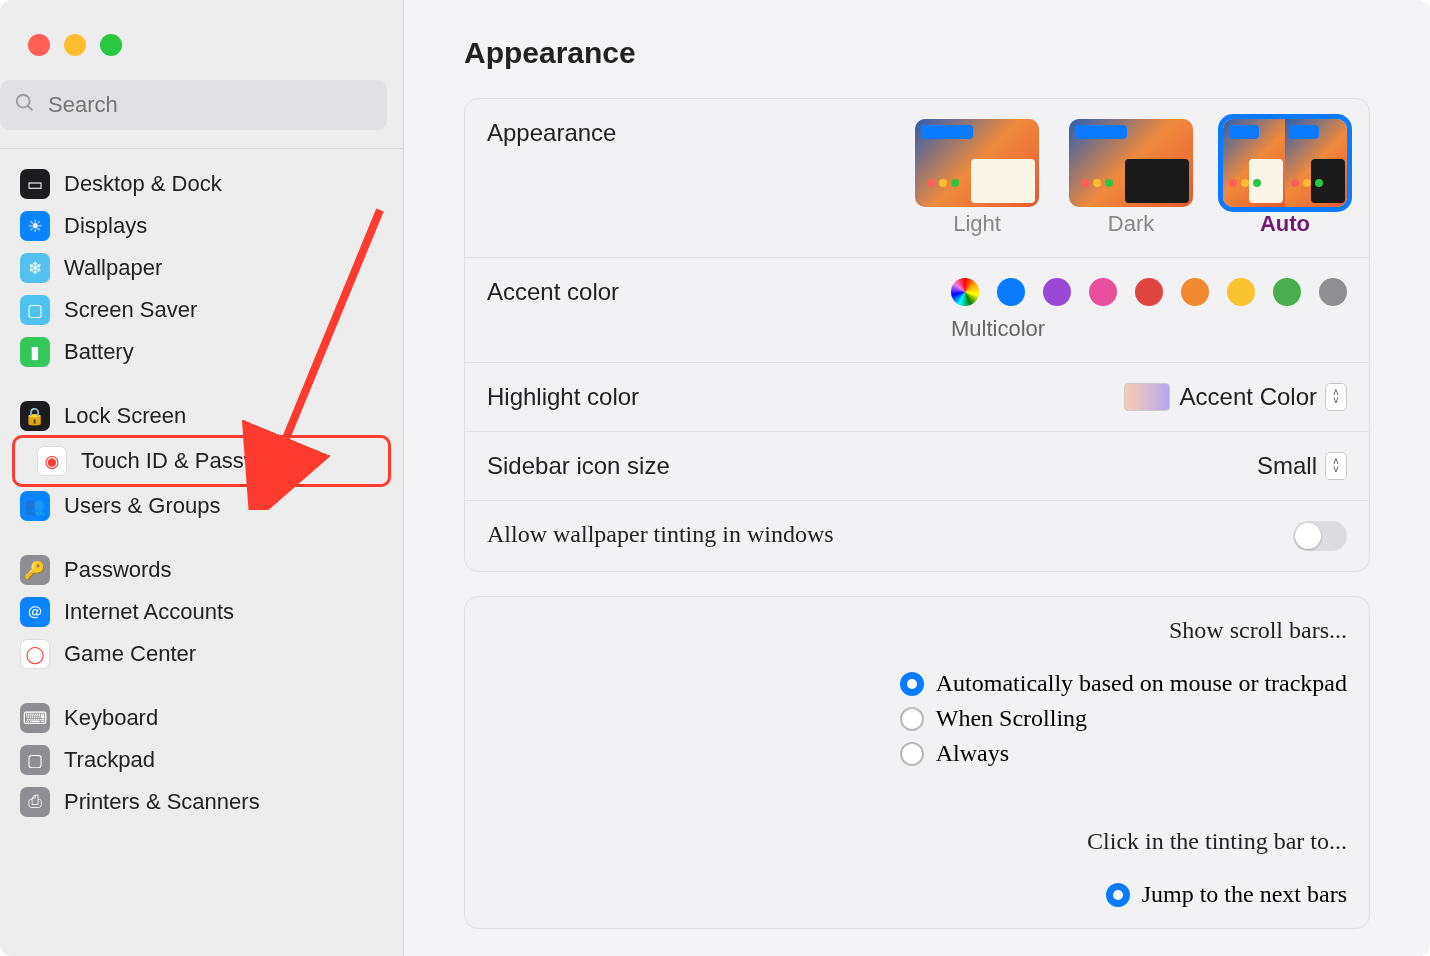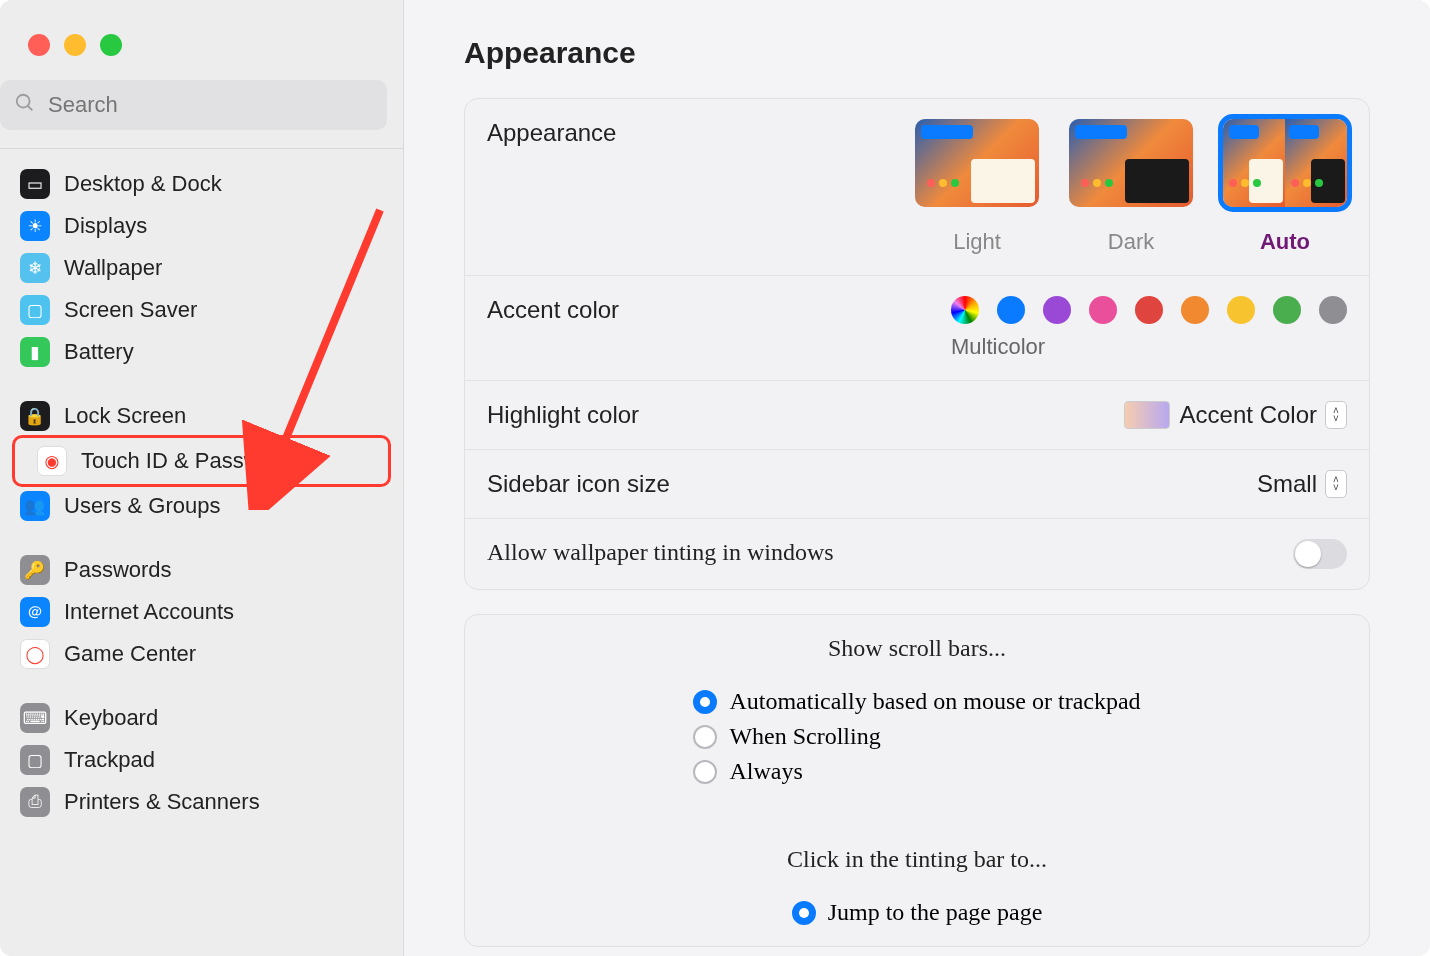--- a/index.html
+++ b/index.html
@@ -19,21 +19,21 @@
 .nav-item .icon { width:30px; height:30px; border-radius:7px; display:flex; align-items:center; justify-content:center; font-size:17px; color:#fff; flex-shrink:0; }
 .nav-spacer { height:22px; }
 .highlight-box { border:3px solid #ff3b30; border-radius:10px; padding:2px 10px; margin: -2px 4px; }
 .main { flex:1; background:#f4f4f6; padding: 24px 60px; overflow-y:auto; position:relative; }
 .page-title { font-size:30px; font-weight:700; color:#222; margin: 12px 0 28px 0; }
 .panel { background:#f2f1f4; border:1px solid #e0dfe2; border-radius:14px; padding: 0; margin-bottom: 24px; }
 .row { display:flex; padding: 20px 22px; border-bottom:1px solid #e3e2e5; }
 .row:last-child { border-bottom:none;font-family:Liberation Serif, serif; }
 .row-label { font-size:24px; color:#222; flex:1; }
 .appearance-opts { display:flex; gap:30px; }
-.app-opt { display:flex; flex-direction:column; align-items:center; gap:22px; }
+.app-opt { display:flex; flex-direction:column; align-items:center; gap:4px; }
 .app-thumb { width:124px; height:88px; border-radius:10px; background:#ddd; position:relative; overflow:hidden; }
 .app-thumb.selected { outline:5px solid #0a7aff; outline-offset:0; }
 .app-label { font-size:22px; color:#888; }
 .app-label.selected { color:#701a75; font-weight:700; }
 .app-thumb .wp { position:absolute; inset:0; background:linear-gradient(135deg,#2a5fb0 0%,#f08a3c 50%,#e65a2f 100%); }
 .app-thumb .chrome { position:absolute; left:6px; top:6px; width:52px; height:14px; background:#0a7aff; border-radius:4px; }
 .app-thumb .winlight { position:absolute; right:4px; bottom:4px; width:64px; height:44px; background:#fbf5e8; border-radius:4px; }
 .app-thumb .windark { position:absolute; right:4px; bottom:4px; width:64px; height:44px; background:#1a1a1a; border-radius:4px; }
 .app-thumb .dots { position:absolute; left:12px; bottom:20px; display:flex; gap:4px; }
 .app-thumb .dots span { width:8px; height:8px; border-radius:50%; }
@@ -248,42 +248,42 @@
 
       <div class="row">
         <div class="row-label">Allow wallpaper tinting in windows</div>
         <div class="toggle">
             <div class="knob"></div>
           </div>
       </div>
     </div>
 
     <div class="panel">
-      <div class="row" style="flex-direction:column; align-items:center; gap:14px;">
+      <div class="row" style="flex-direction:column; align-items:flex-end; gap:14px;">
         <div class="subheading">Show scroll bars...</div>
         <div class="radio-list" id="scroll-radios">
             <div class="radio-item">
               <div class="radio checked"></div>
               <span>Automatically based on mouse or trackpad</span>
             </div>
             <div class="radio-item">
               <div class="radio"></div>
               <span>When Scrolling</span>
             </div>
             <div class="radio-item">
               <div class="radio"></div>
               <span>Always</span>
             </div>
           </div>
         <div class="inner-sep"></div>
         <div class="subheading">Click in the tinting bar to...</div>
         <div class="radio-list" id="click-radios">
             <div class="radio-item">
               <div class="radio checked"></div>
-              <span>Jump to the page page</span>
+              <span>Jump to the next bars</span>
             </div>
           </div>
       </div>
     </div>
 
   </div>
 </div>
 
 <svg class="arrow-annot" style="left:240px; top:200px;" width="160" height="310">
   <defs>

